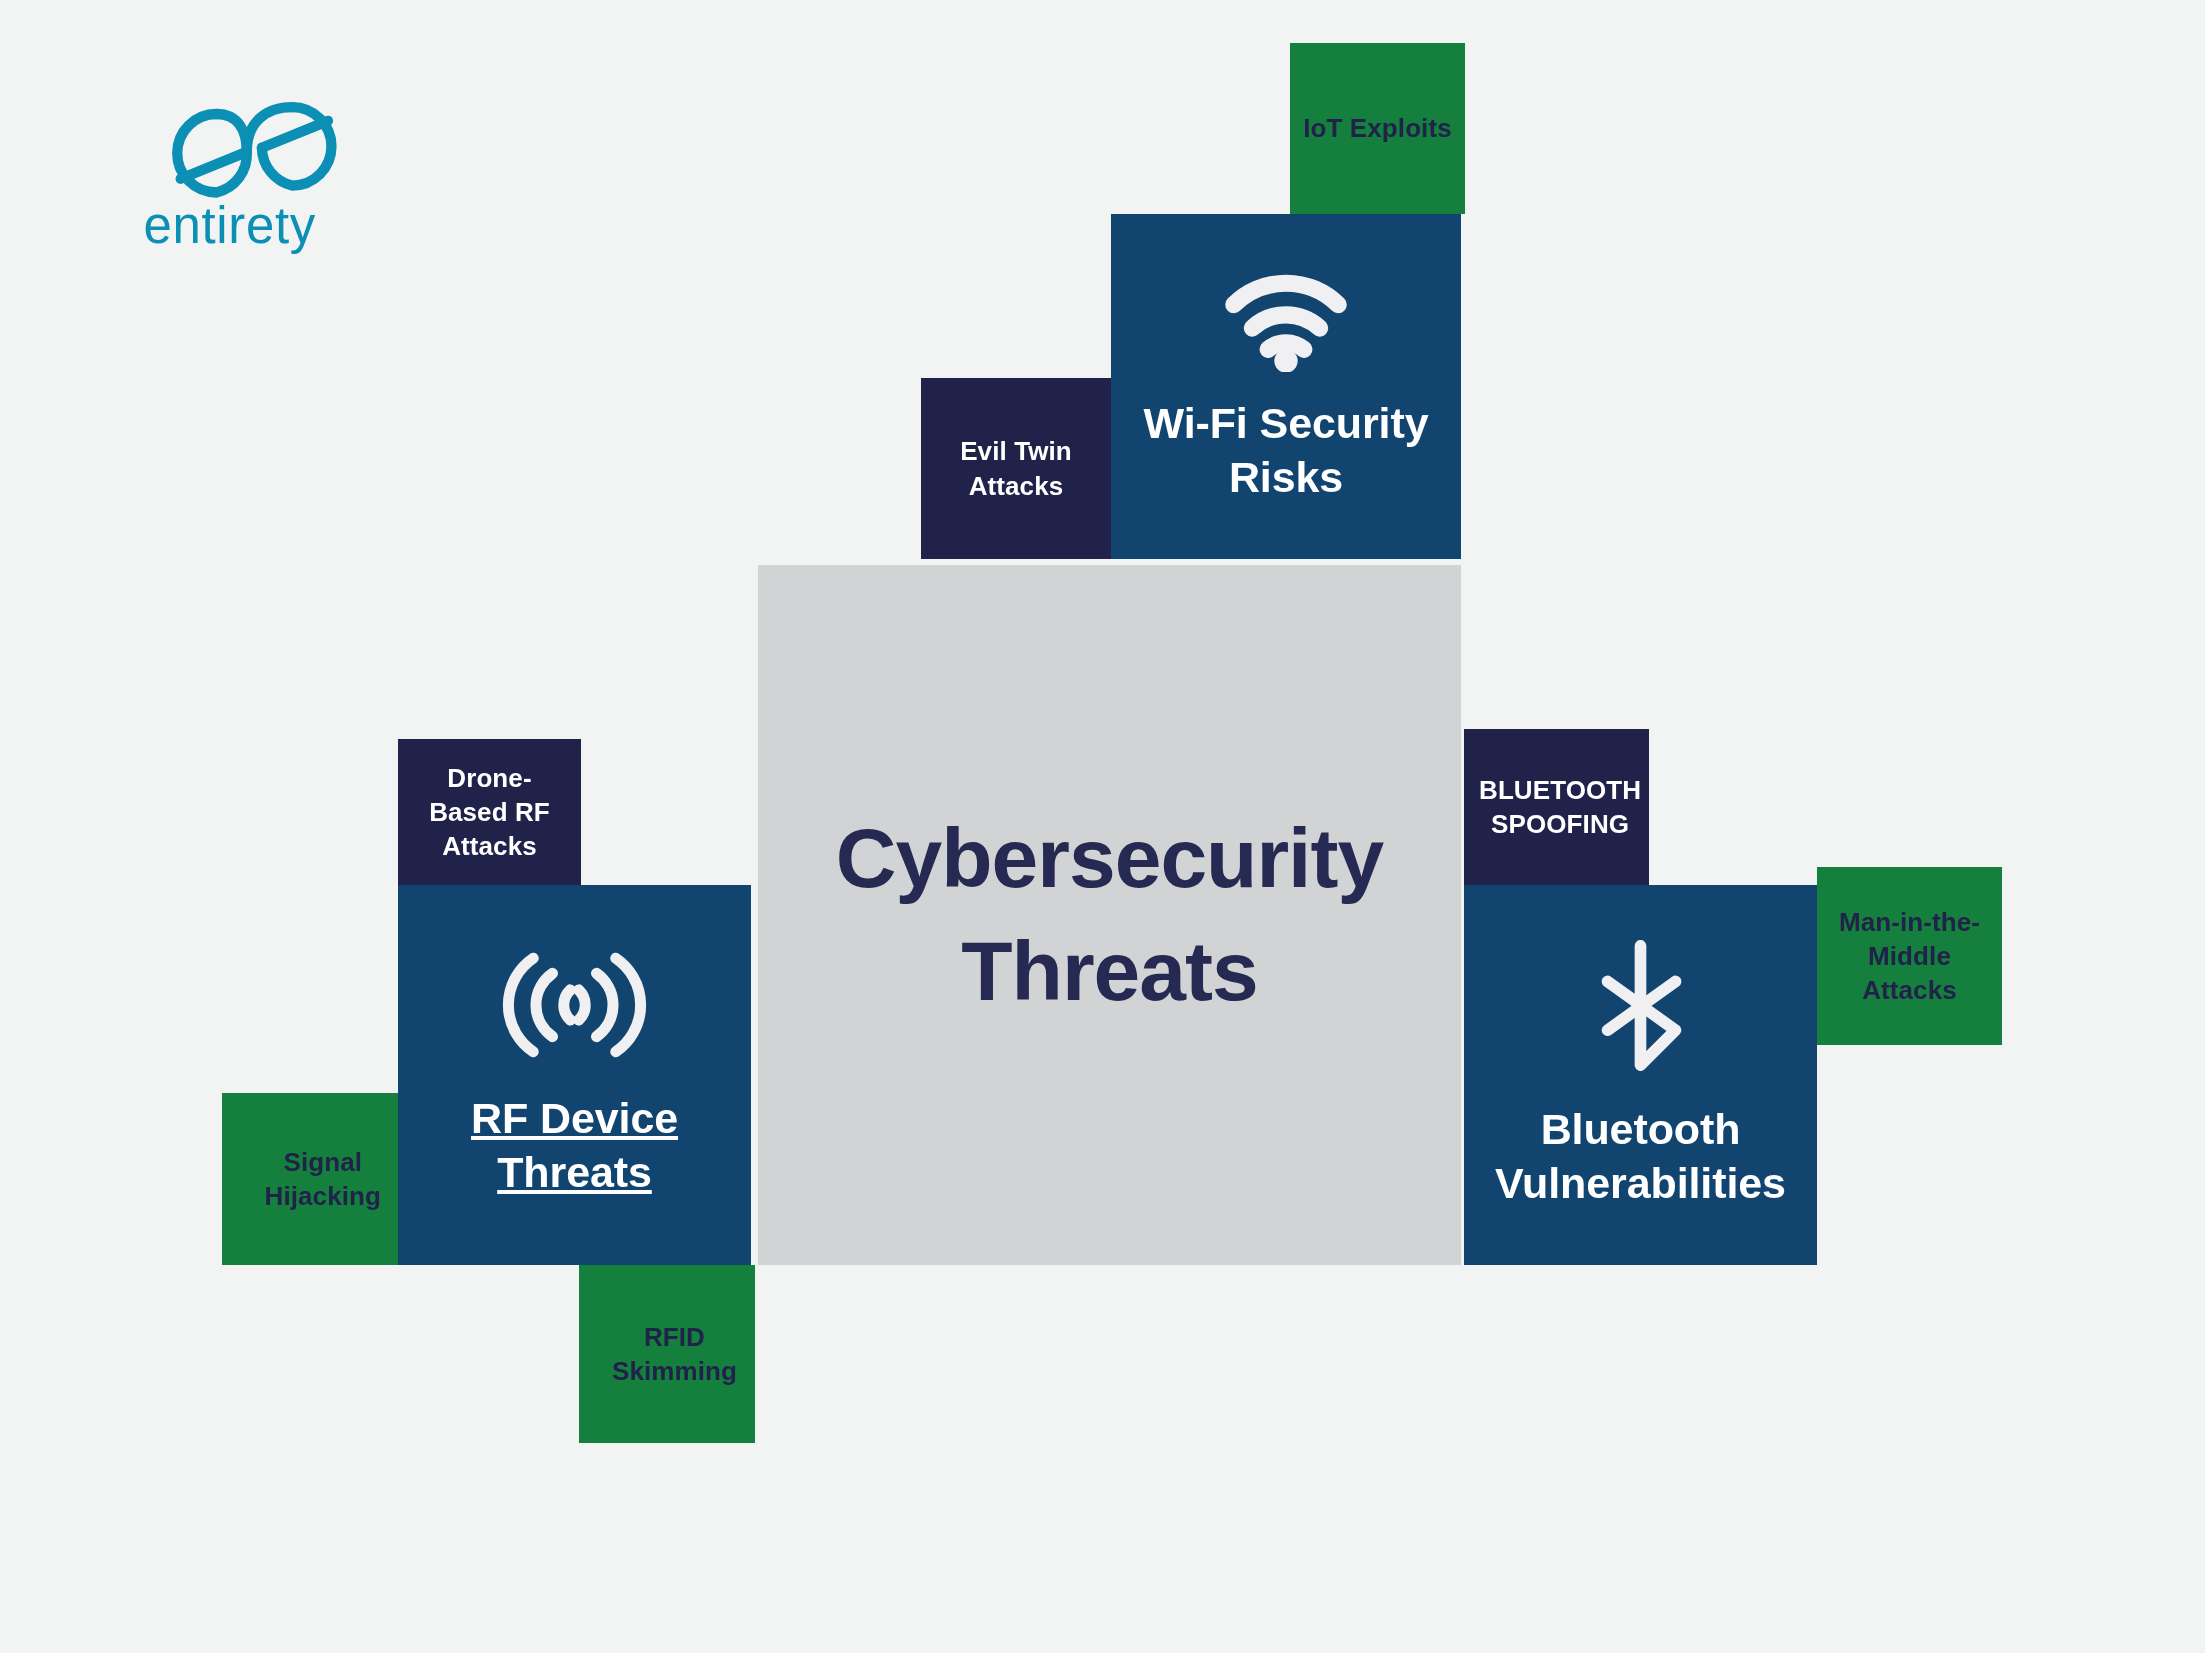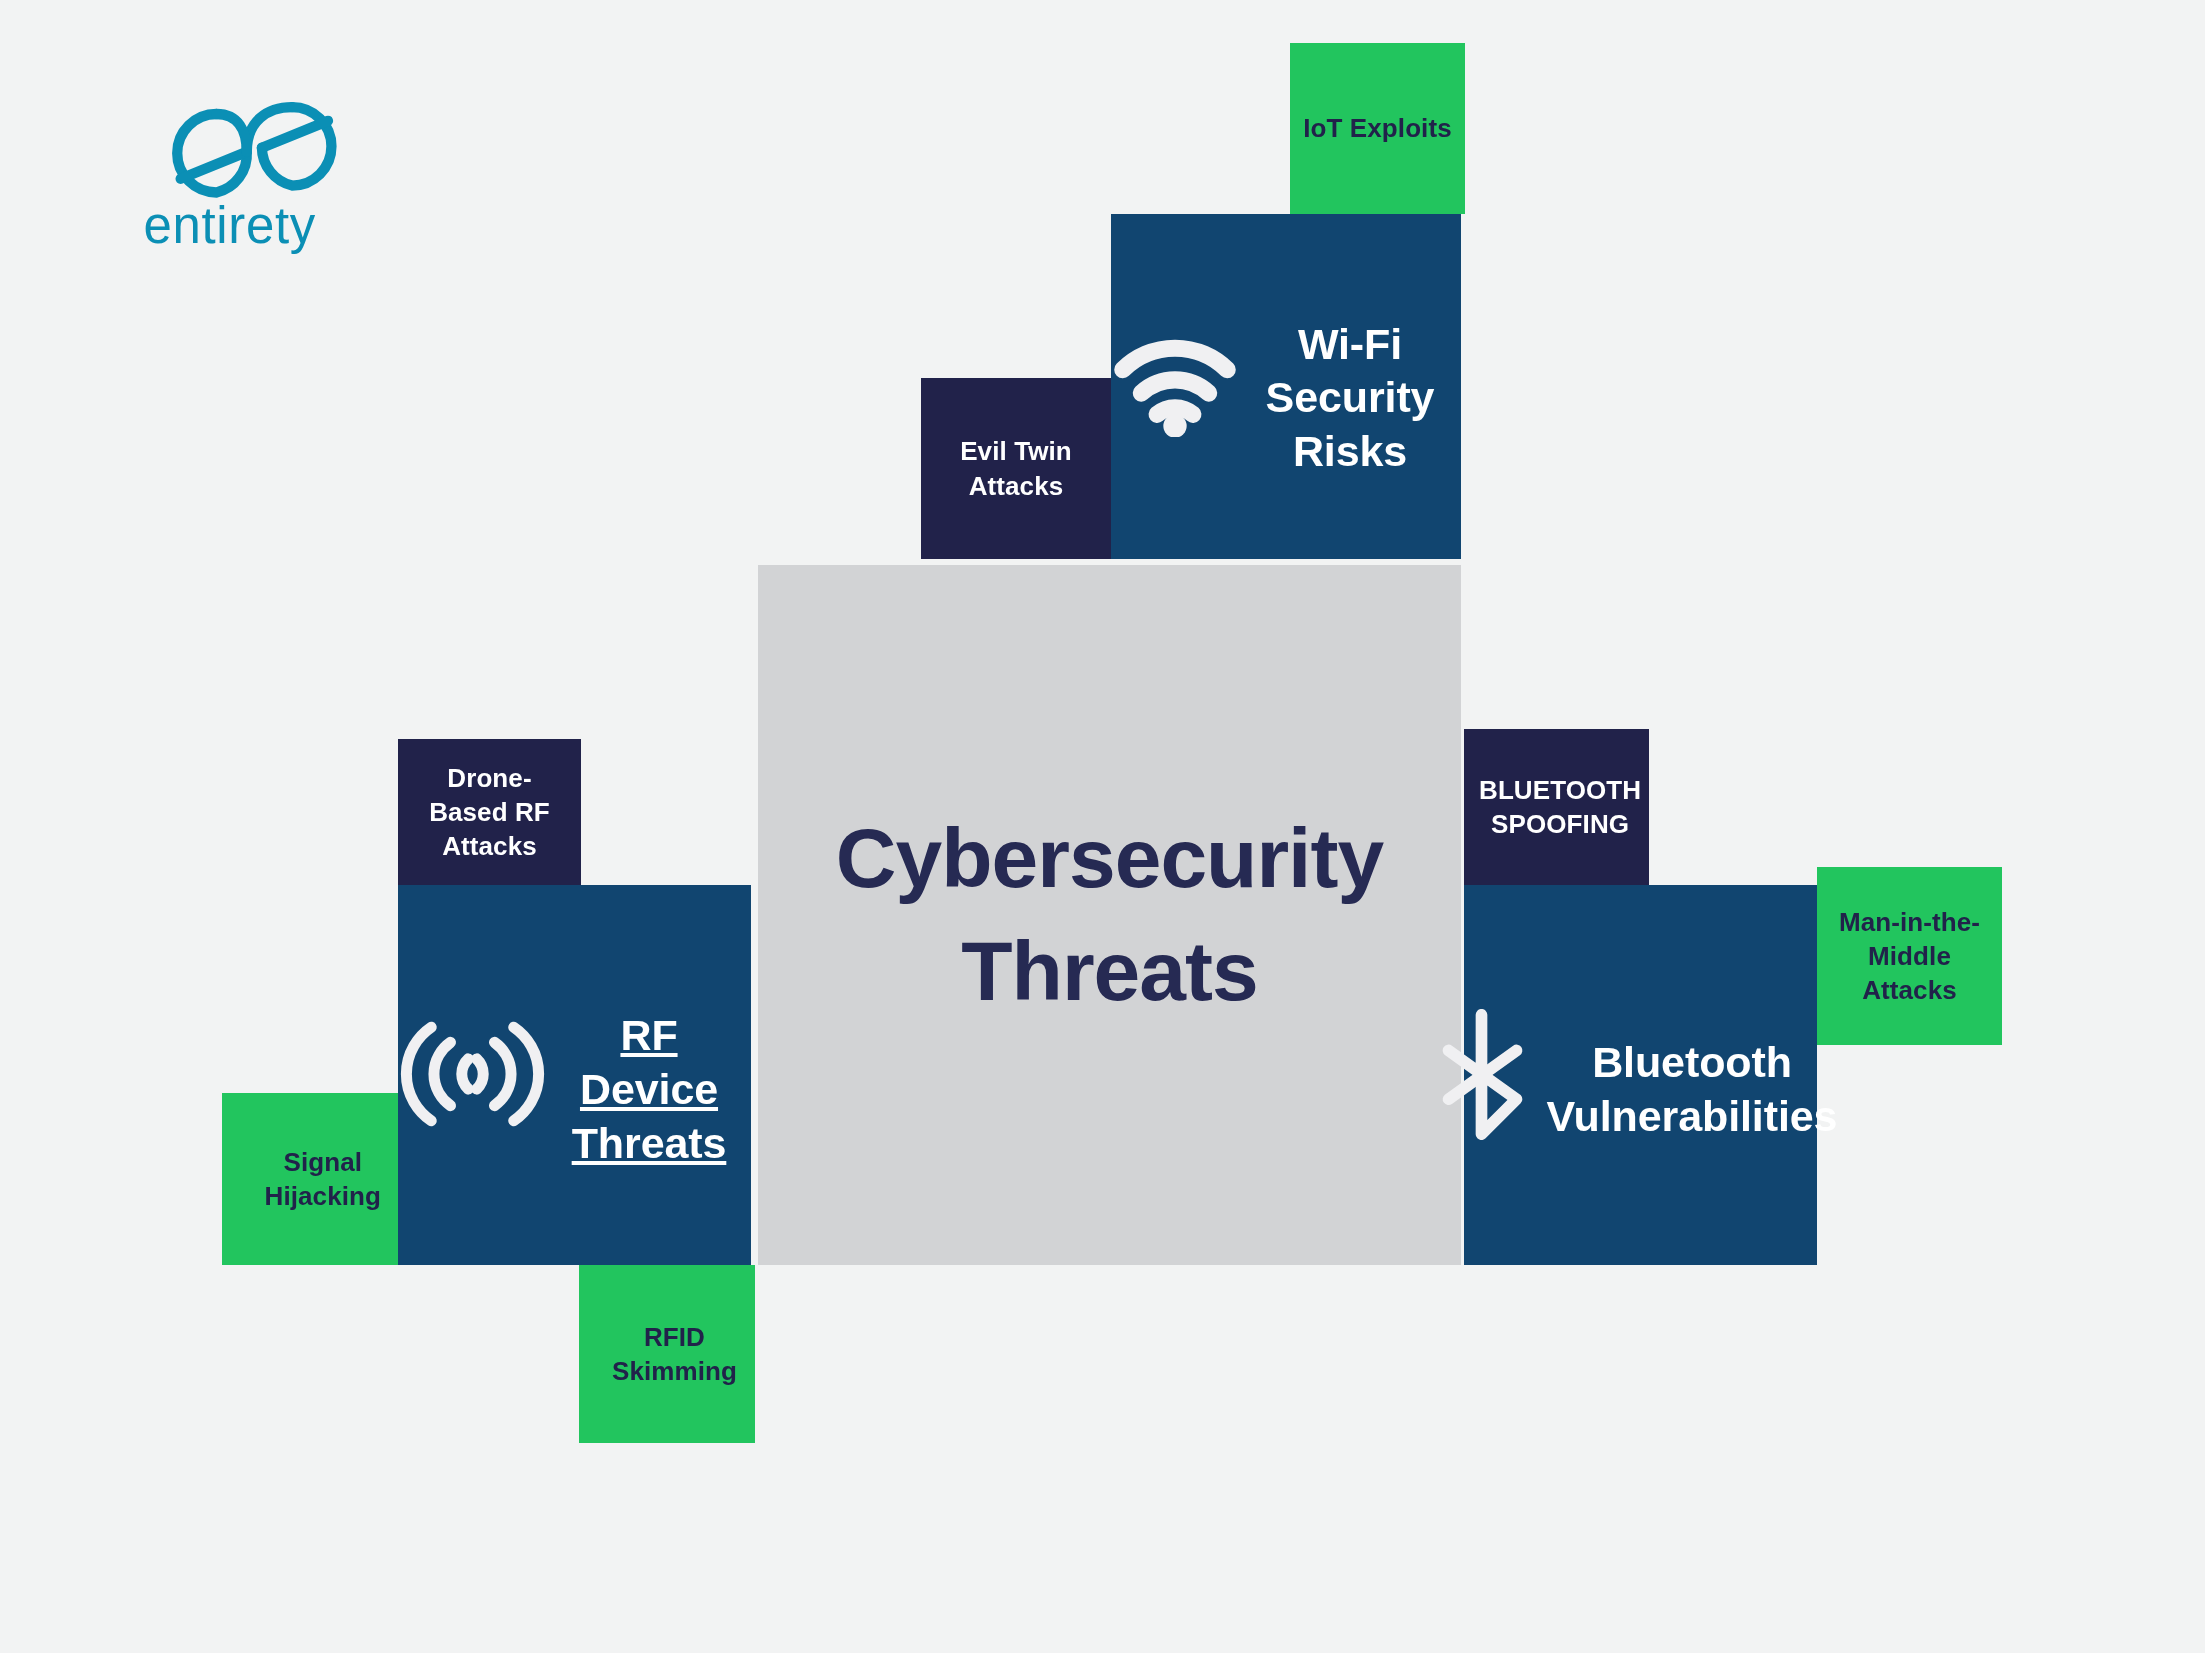--- a/index.html
+++ b/index.html
@@ -11,39 +11,39 @@
     position:relative;
   }
   #stage{position:absolute;left:0;top:0;width:2205px;height:1654px;}
 
   .box{position:absolute;box-sizing:border-box;display:flex;
        align-items:center;justify-content:center;text-align:center;}
 
   
   .c-navy   {background:#21224a;color:#ffffff;}
   .c-blue   {background:#114570;color:#ffffff;}
-  .c-amber  {background:#22c55e;color:#21224a;}
+  .c-amber  {background:#15803d;color:#21224a;}
   .c-gray   {background:#d2d3d5;color:#262a53;}
 
   
   .sub-label{
     font-size:26px;font-weight:bold;line-height:1.32;
     letter-spacing:0.1px;padding:0 12.4px;
   }
   .pillar-label{
     font-size:43px;font-weight:bold;line-height:1.25;
     letter-spacing:-0.1px;padding:0 13.8px;
   }
   .center-label{
     font-size:84px;font-weight:bold;line-height:1.34;
     letter-spacing:-1px;color:#262a53;padding:0 27.6px;
   }
 
   
-  .pillar{}
+  .pillar{flex-direction:column;}
   .pillar .ico{display:block;}
 
   
   #logo{position:absolute;left:135px;top:83px;width:207px;height:179px;}
   #logo svg{display:block;}
 
   
   #box-iot        {left:1290px; top:43px;  width:175px; height:171px;}
   #box-wifi       {left:1111px; top:214px; width:350px; height:345px;}
   #box-eviltwin   {left:921px; top:378px; width:190px; height:181px;}

